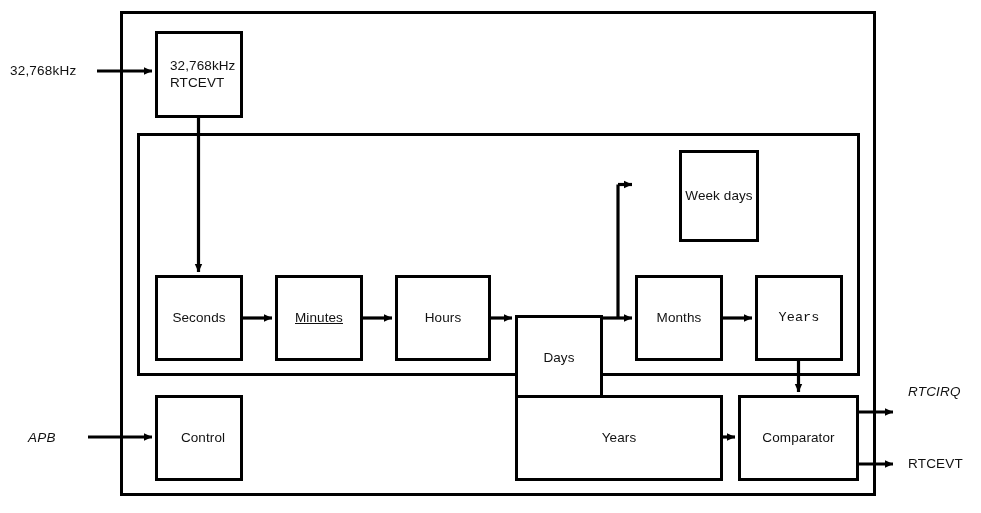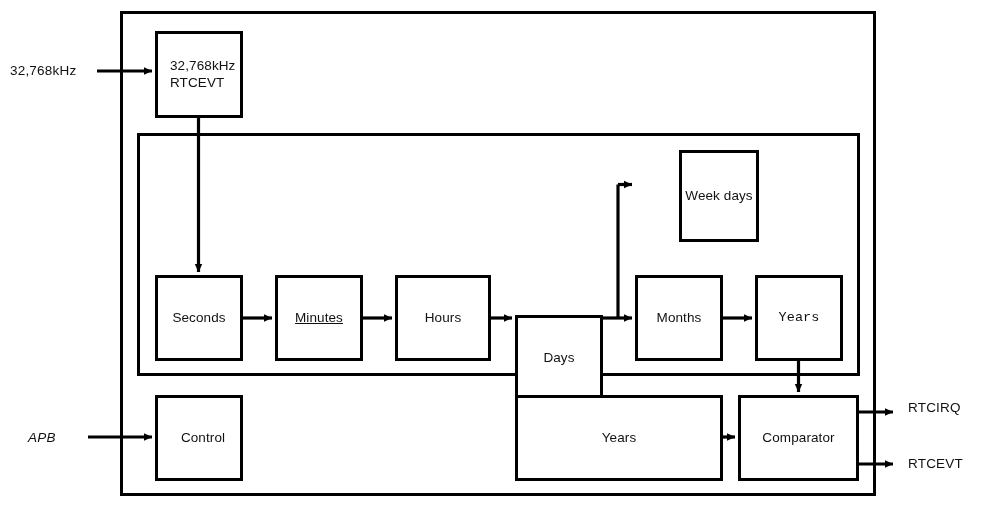--- a/index.html
+++ b/index.html
@@ -147,16 +147,16 @@
   <div class="blk" style="left:515px; top:395px; width:208px; height:86px;">
     <span>Years</span>
   </div>
 
   <div class="blk" style="left:738px; top:395px; width:121px; height:86px;justify-content:center;">
     <span>Comparator</span>
   </div>
 
   <div class="port-label" style="left:10px; top:63px;">32,768kHz</div>
   <div class="port-label" style="left:28px; top:430px;font-style:italic;">APB</div>
-  <div class="port-label" style="left:908px; top:400px;">RTCIRQ</div>
+  <div class="port-label" style="left:908px; top:384px;font-style:italic;">RTCIRQ</div>
   <div class="port-label" style="left:908px; top:456px;">RTCEVT</div>
 
 </div>
 
 </body></html>

